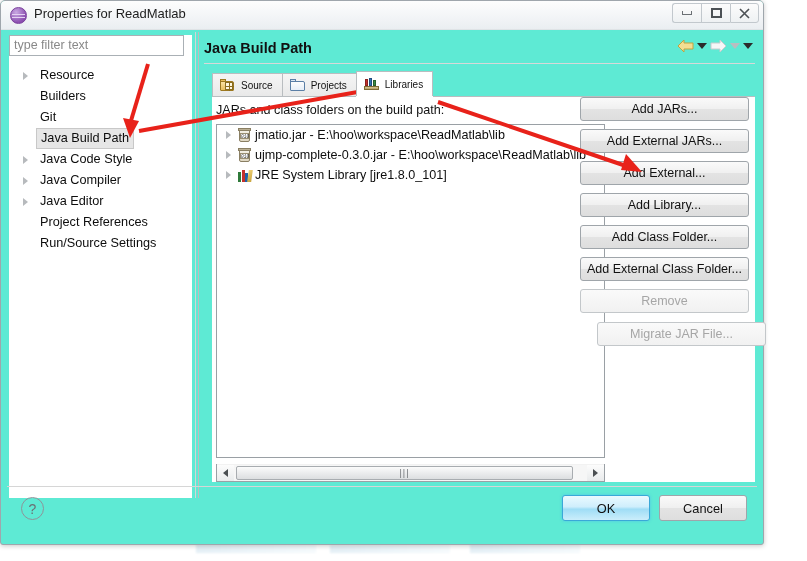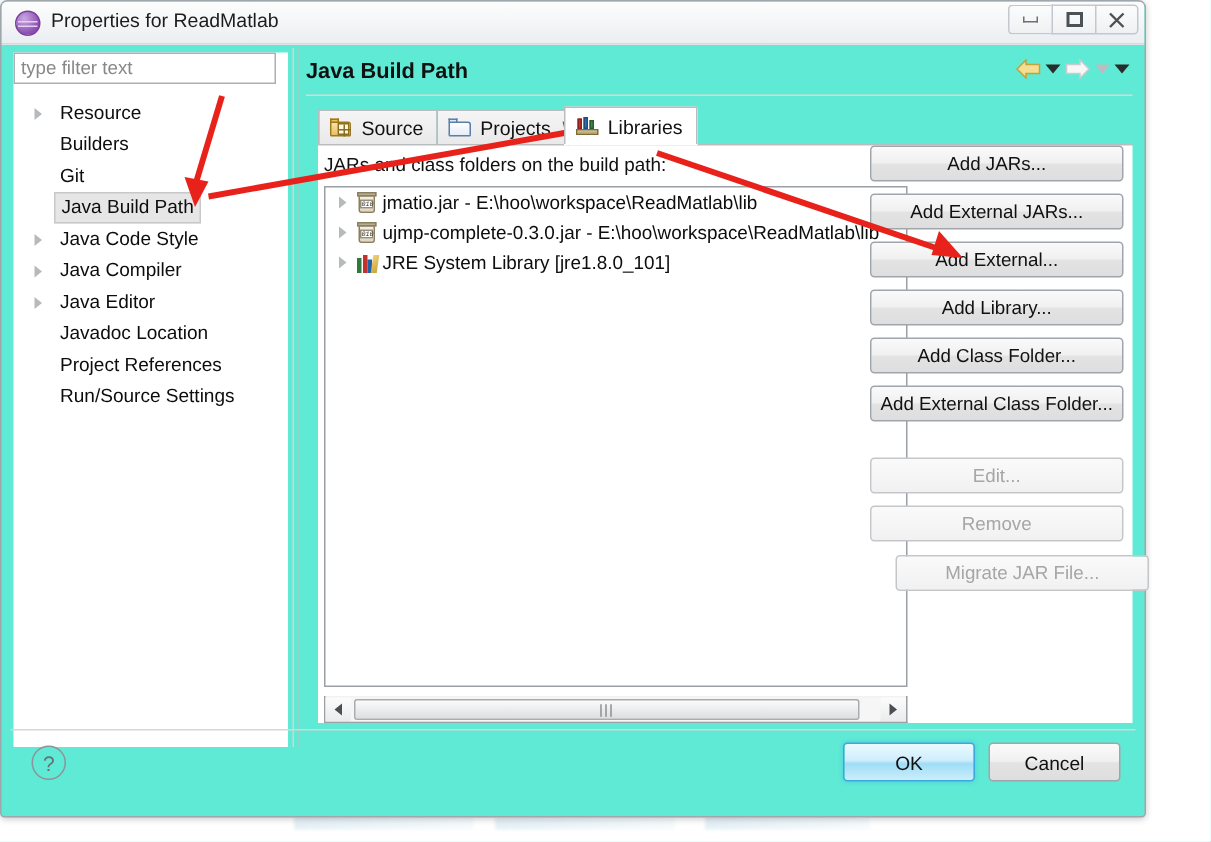--- a/index.html
+++ b/index.html
@@ -151,21 +151,21 @@
   .tabs {
     position: absolute; left: 8px; top: 38px; right: 2px;
     height: 24px;
     border-bottom: 1px solid #b9bdc0;
     display: flex; align-items: flex-end;
   }
   .tab {
     height: 23px;
     padding: 0 9px 0 7px;
     display: flex; align-items: center; gap: 5px;
-    font-size: 13px; color: #111;
+    font-size: 10px; color: #111;
     background: linear-gradient(180deg,#f5f5f5,#e9e9e9);
     border: 1px solid #b9bdc0;
     border-bottom: none;
     margin-right: -1px;
     white-space: nowrap;
   }
   .tab.active {
     background: #fff;
     height: 25px;
     position: relative; z-index: 3;
@@ -422,23 +422,20 @@
           <span class="tw on"></span>
           <span class="lbl">Java Code Style</span>
         </div>
         <div class="tree-item">
           <span class="tw on"></span>
           <span class="lbl">Java Compiler</span>
         </div>
         <div class="tree-item">
           <span class="tw on"></span>
           <span class="lbl">Java Editor</span>
-        </div>
-        <div class="tree-item">
-          <span class="lbl">Javadoc Location</span>
         </div>
         <div class="tree-item">
           <span class="lbl">Project References</span>
         </div>
         <div class="tree-item">
           <span class="lbl">Run/Source Settings</span>
         </div>
       </div>
     </div>
 
@@ -536,21 +533,20 @@
         </div>
       </div>
 
       <div class="btncol">
         <div class="btn">Add JARs...</div>
         <div class="btn">Add External JARs...</div>
         <div class="btn">Add External...</div>
         <div class="btn">Add Library...</div>
         <div class="btn">Add Class Folder...</div>
         <div class="btn">Add External Class Folder...</div>
-        <div class="btn disabled gap">Edit...</div>
         <div class="btn disabled">Remove</div>
         <div class="btn disabled" style="margin-top:9px;margin-left:17px;">Migrate JAR File...</div>
       </div>
 
     </div>
 
     <div class="bottombar">
       <div class="help-icon">?</div>
       <div class="btn-ok">OK</div>
       <div class="btn-cancel">Cancel</div>

